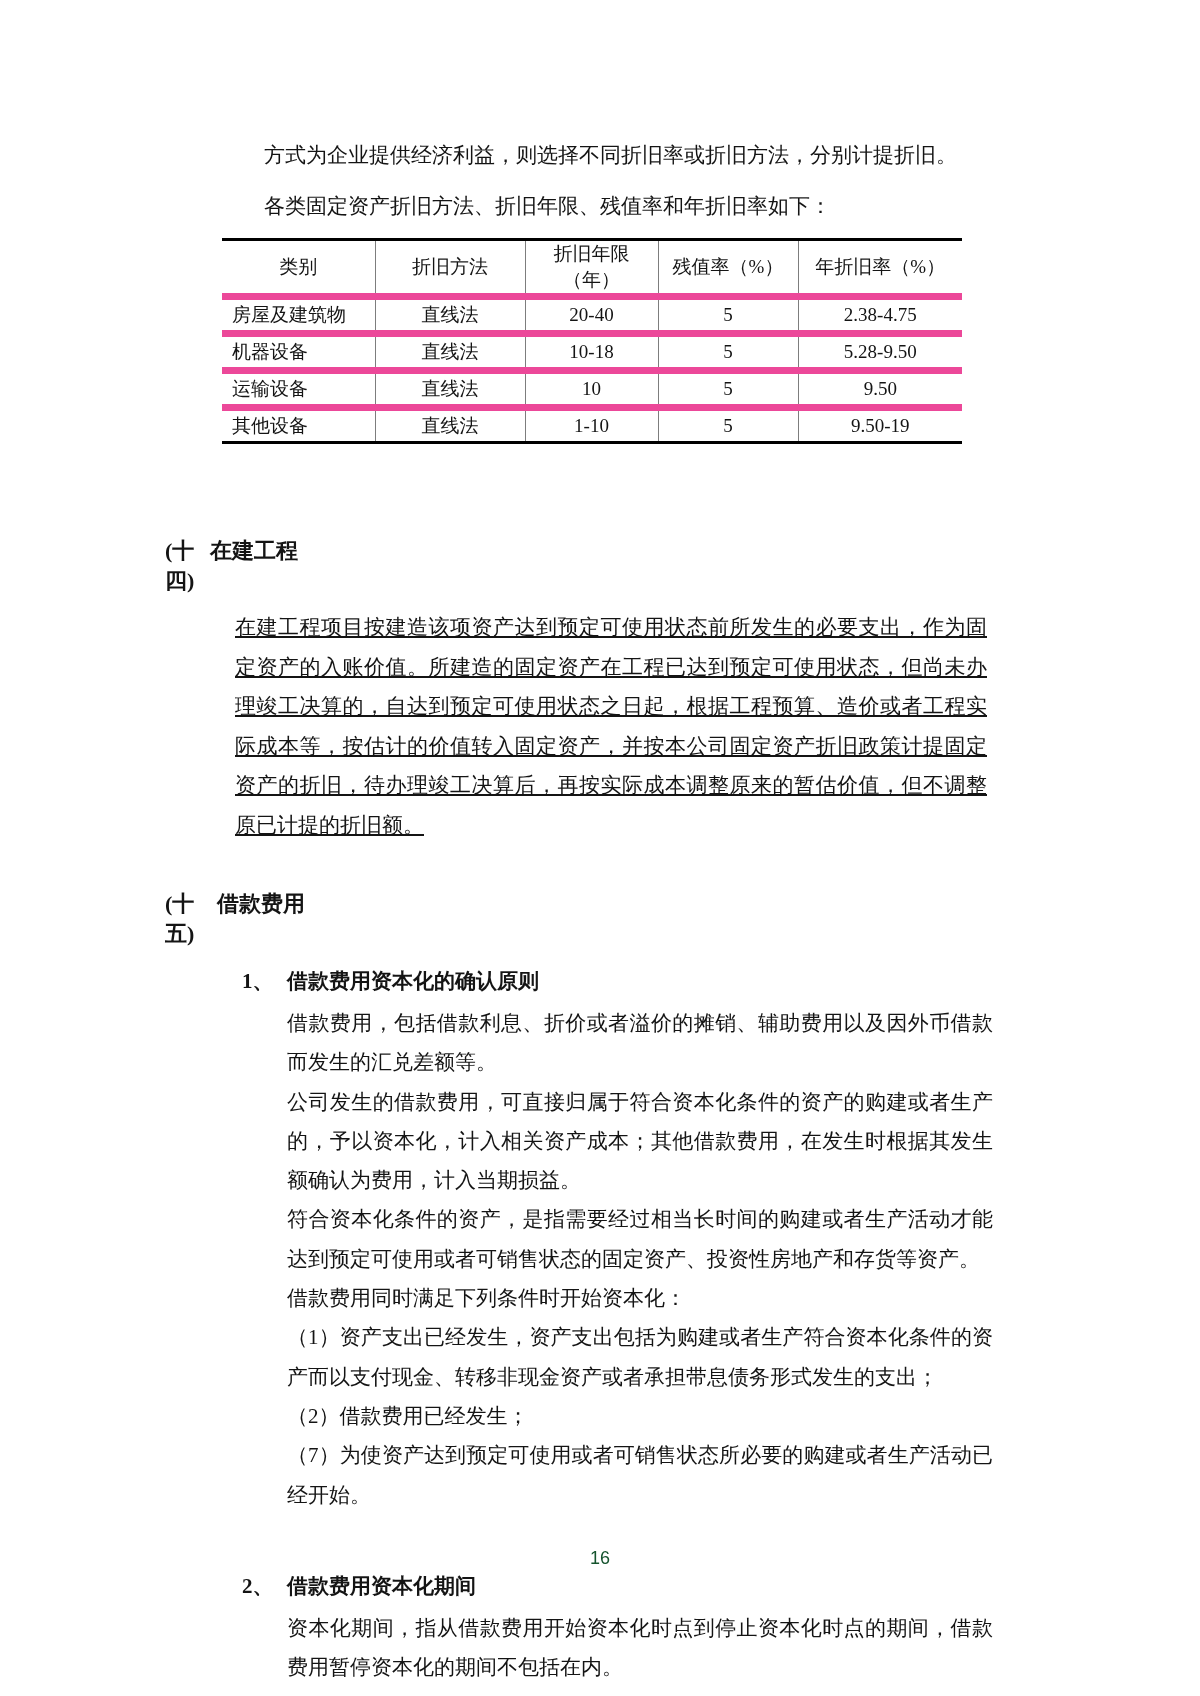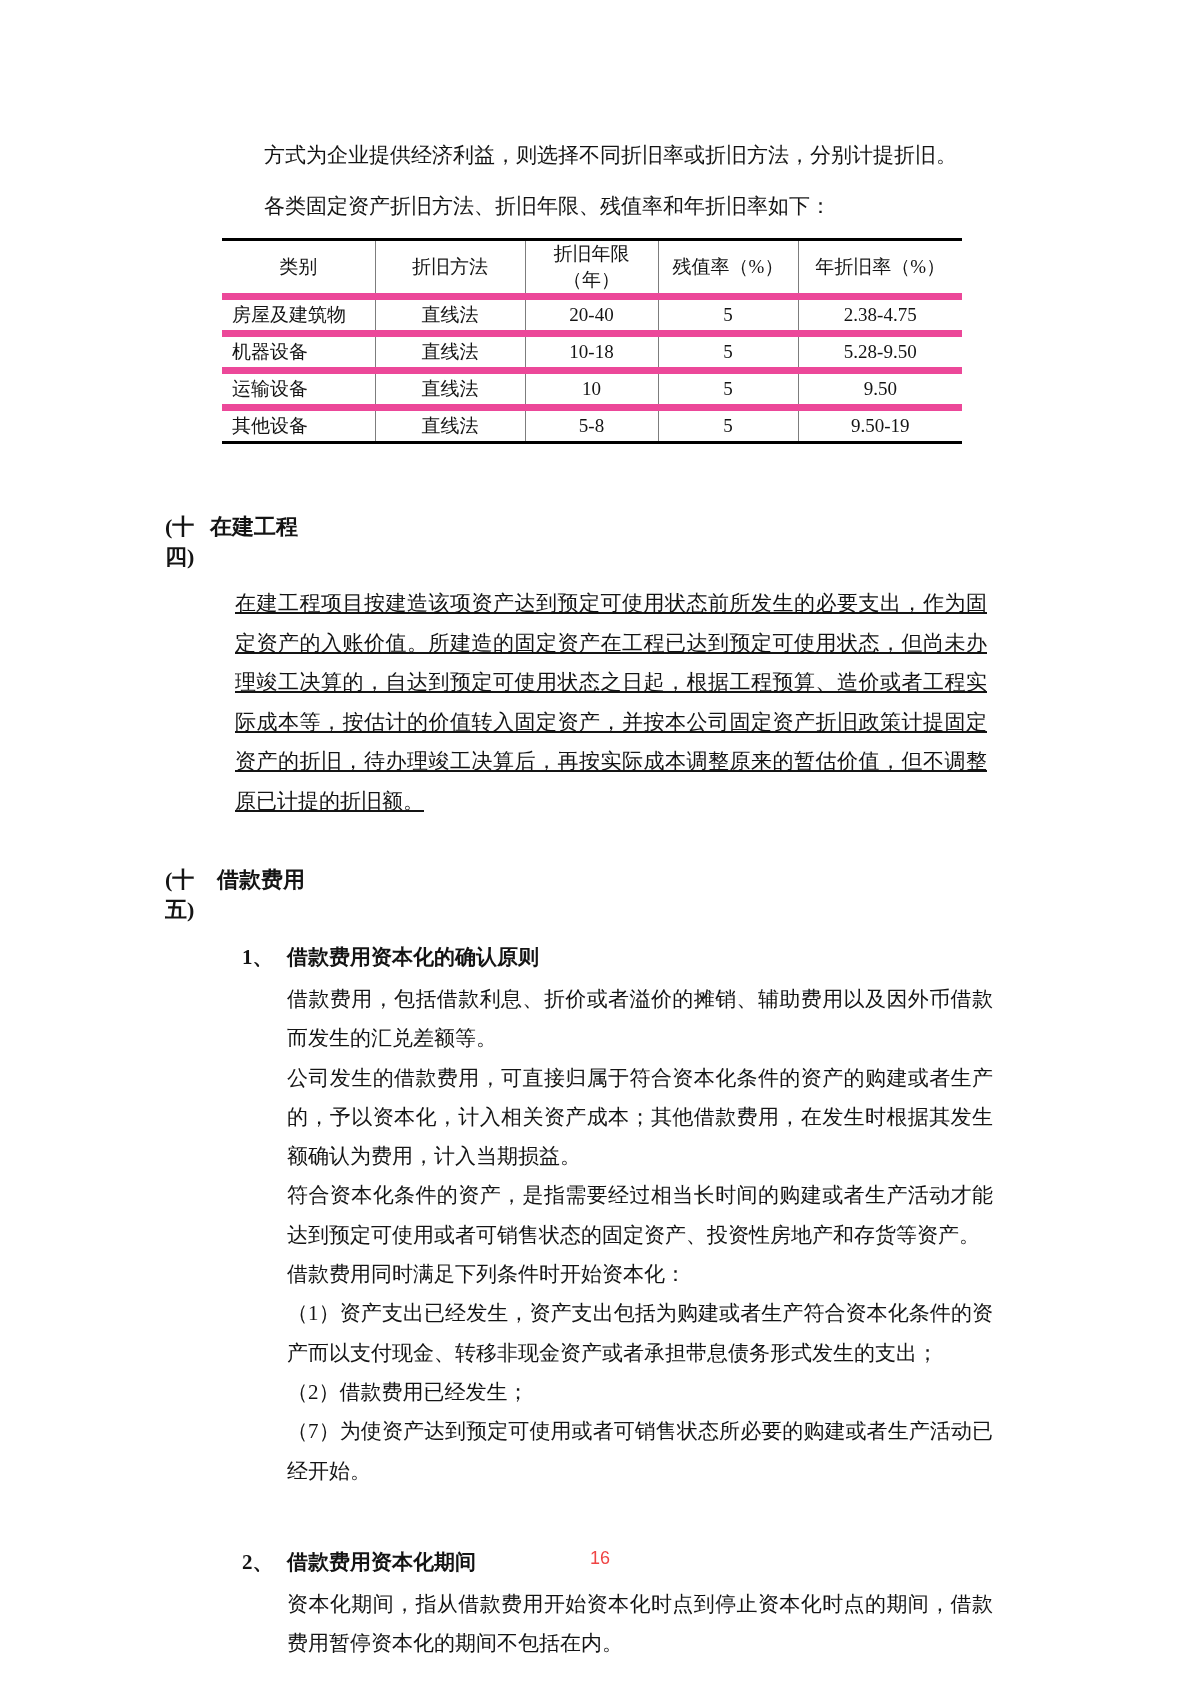--- a/index.html
+++ b/index.html
@@ -41,21 +41,21 @@
 
   
   .sec-h {
     display: flex;
     margin-left: 165px;
     font-weight: bold;
     font-size: 22px;
     line-height: 30px;
   }
   .sec-h .lab { width: 45px; flex: 0 0 45px; }
-  .sec-h-14 { margin-top: 68px; }
+  .sec-h-14 { margin-top: 92px; }
   .sec-h-15 { margin-top: 44px; gap: 7px; }
 
   
   .sec-body {
     margin: 12px 0 0 235px;
     width: 752px;
     font-size: 21px;
     line-height: 39.5px;
     text-align: justify;
     text-decoration: underline;
@@ -85,21 +85,21 @@
   .item-body p { margin: 0; }
 
   .page-num {
     position: absolute;
     top: 1548px;
     left: 0;
     width: 100%;
     text-align: center;
     font-size: 18px;
     font-family: "Liberation Sans", "DejaVu Sans", sans-serif;
-    color: #ef4444;
+    color: #14532d;
   }
 </style>
 </head>
 <body>
 
 <div class="page">
 
   <div class="intro">
     <p>方式为企业提供经济利益，则选择不同折旧率或折旧方法，分别计提折旧。</p>
     <p>各类固定资产折旧方法、折旧年限、残值率和年折旧率如下：</p>
@@ -138,21 +138,21 @@
       <tr>
         <td class="cat">运输设备</td>
         <td>直线法</td>
         <td>10</td>
         <td>5</td>
         <td>9.50</td>
       </tr>
       <tr>
         <td class="cat">其他设备</td>
         <td>直线法</td>
-        <td>5-8</td>
+        <td>1-10</td>
         <td>5</td>
         <td>9.50-19</td>
       </tr>
     </tbody>
   </table>
 
   <div class="sec-h sec-h-14">
     <span class="lab">(十四)</span>
     <span>在建工程</span>
   </div>

